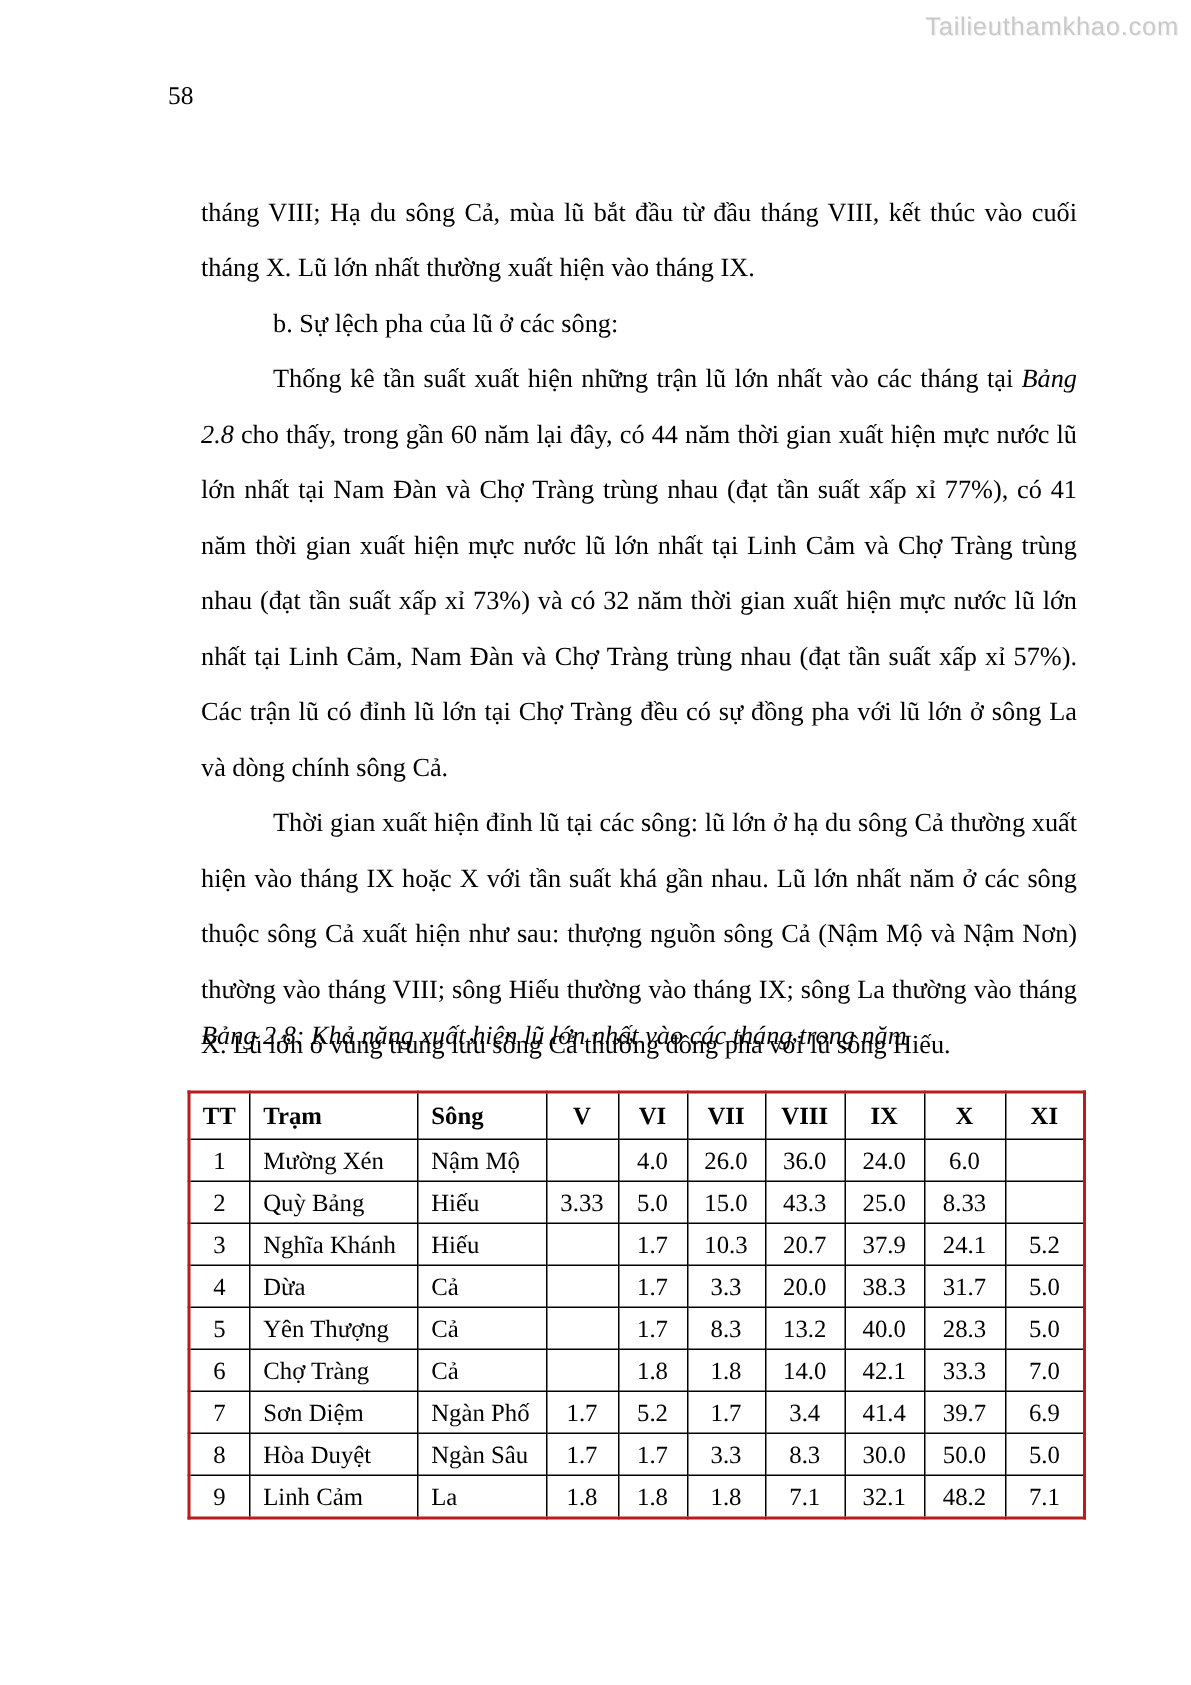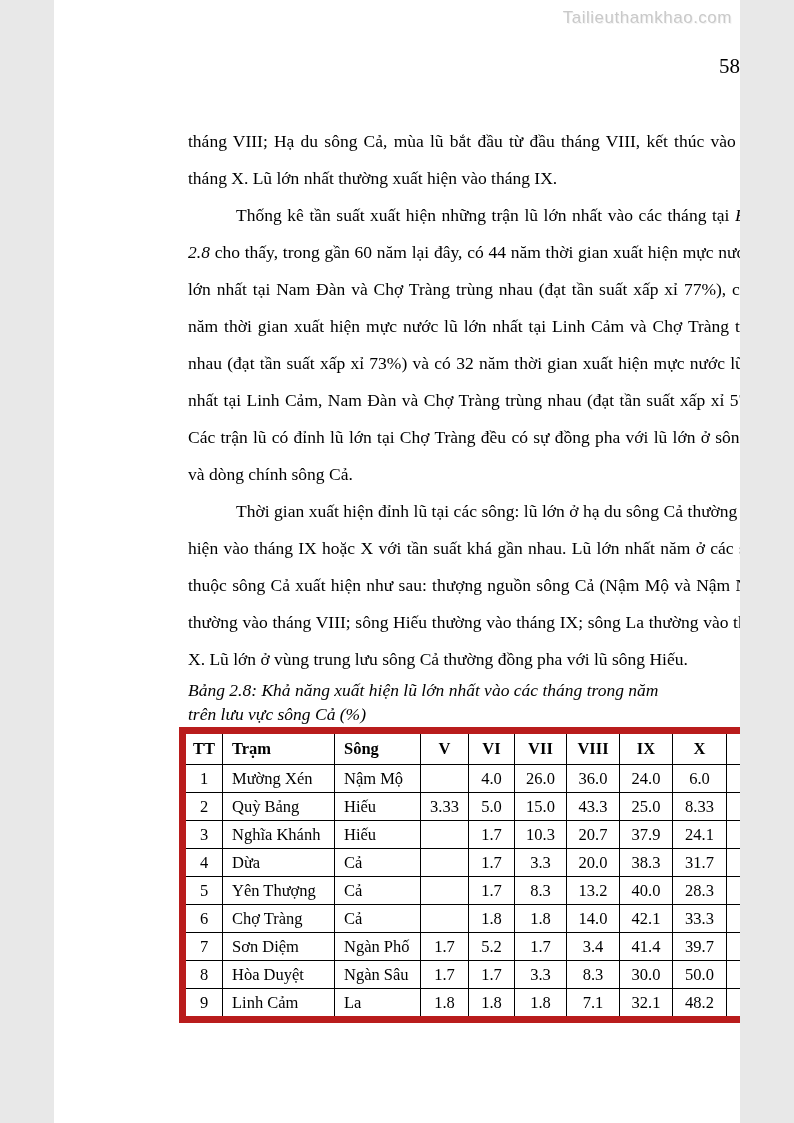--- a/index.html
+++ b/index.html
@@ -1,18 +1,18 @@
 <!DOCTYPE html>
 <html><head>
 <meta charset="utf-8">
 <style>
   html, body { margin: 0; padding: 0; background: #e8e8e8; }
   .page {
     position: relative;
-    width: 686px;
+    width: 794px;
     height: 1123px;
     margin: 0 auto;
     background: #ffffff;
     font-family: "Liberation Serif", serif;
     color: #000000;
     overflow: hidden;
   }
   .watermark {
     position: absolute;
     top: 8px;
@@ -22,22 +22,22 @@
     color: #c9c9c9;
     text-shadow: 1px 1px 0 #f2f2f2;
     letter-spacing: 0.5px;
   }
   .page-number {
     position: absolute;
     top: 54px;
     left: 0;
     right: 0;
     margin-left: 112px; 
-    text-align: right;
-    font-size: 21px;
+    text-align: left;
+    font-size: 17px;
   }
   .content {
     position: absolute;
     top: 123px;
     left: 134px;
     width: 584px;
     font-size: 17.5px;
     line-height: 37px;
     text-align: justify;
   }
@@ -55,21 +55,21 @@
     line-height: 24px;
   }
   table.freq {
     position: absolute;
     top: 727px;
     left: 125px;
     width: 597px;
     border-collapse: collapse;
     table-layout: fixed;
     font-size: 16.5px;
-    border: 7px solid #b91c1c;
+    border: 2px solid #b91c1c;
   }
   table.freq th, table.freq td {
     border: 1px solid #000;
     padding: 0 4px;
     height: 27px;
     text-align: center;
     vertical-align: middle;
     overflow: hidden;
     white-space: nowrap;
   }
@@ -81,27 +81,27 @@
 <body>
 
 <div class="page">
 
   <div class="watermark">Tailieuthamkhao.com</div>
 
   <div class="page-number">58</div>
 
   <div class="content">
     <p>tháng VIII; Hạ du sông Cả, mùa lũ bắt đầu từ đầu tháng VIII, kết thúc vào cuối tháng X. Lũ lớn nhất thường xuất hiện vào tháng IX.</p>
+    <p class="indent">b. Sự lệch pha của lũ ở các sông:</p>
     <p class="indent"><span>Thống kê tần suất xuất hiện những trận lũ lớn nhất vào các tháng tại </span><span class="italic">Bảng 2.8</span><span> cho thấy, trong gần 60 năm lại đây, có 44 năm thời gian xuất hiện mực nước lũ lớn nhất tại Nam Đàn và Chợ Tràng trùng nhau (đạt tần suất xấp xỉ 77%), có 41 năm thời gian xuất hiện mực nước lũ lớn nhất tại Linh Cảm và Chợ Tràng trùng nhau (đạt tần suất xấp xỉ 73%) và có 32 năm thời gian xuất hiện mực nước lũ lớn nhất tại Linh Cảm, Nam Đàn và Chợ Tràng trùng nhau (đạt tần suất xấp xỉ 57%). Các trận lũ có đỉnh lũ lớn tại Chợ Tràng đều có sự đồng pha với lũ lớn ở sông La và dòng chính sông Cả.</span></p>
     <p class="indent">Thời gian xuất hiện đỉnh lũ tại các sông: lũ lớn ở hạ du sông Cả thường xuất hiện vào tháng IX hoặc X với tần suất khá gần nhau. Lũ lớn nhất năm ở các sông thuộc sông Cả xuất hiện như sau: thượng nguồn sông Cả (Nậm Mộ và Nậm Nơn) thường vào tháng VIII; sông Hiếu thường vào tháng IX; sông La thường vào tháng X. Lũ lớn ở vùng trung lưu sông Cả thường đồng pha với lũ sông Hiếu.</p>
   </div>
 
   <div class="caption">
     <div>Bảng 2.8: Khả năng xuất hiện lũ lớn nhất vào các tháng trong năm</div>
-    <div>trên lưu vực sông Cả (%)</div>
   </div>
 
   <table class="freq">
     <colgroup>
       <col style="width:40px">
         <col style="width:112px">
         <col style="width:86px">
       <col style="width:48px">
         <col style="width:46px">
         <col style="width:52px">

